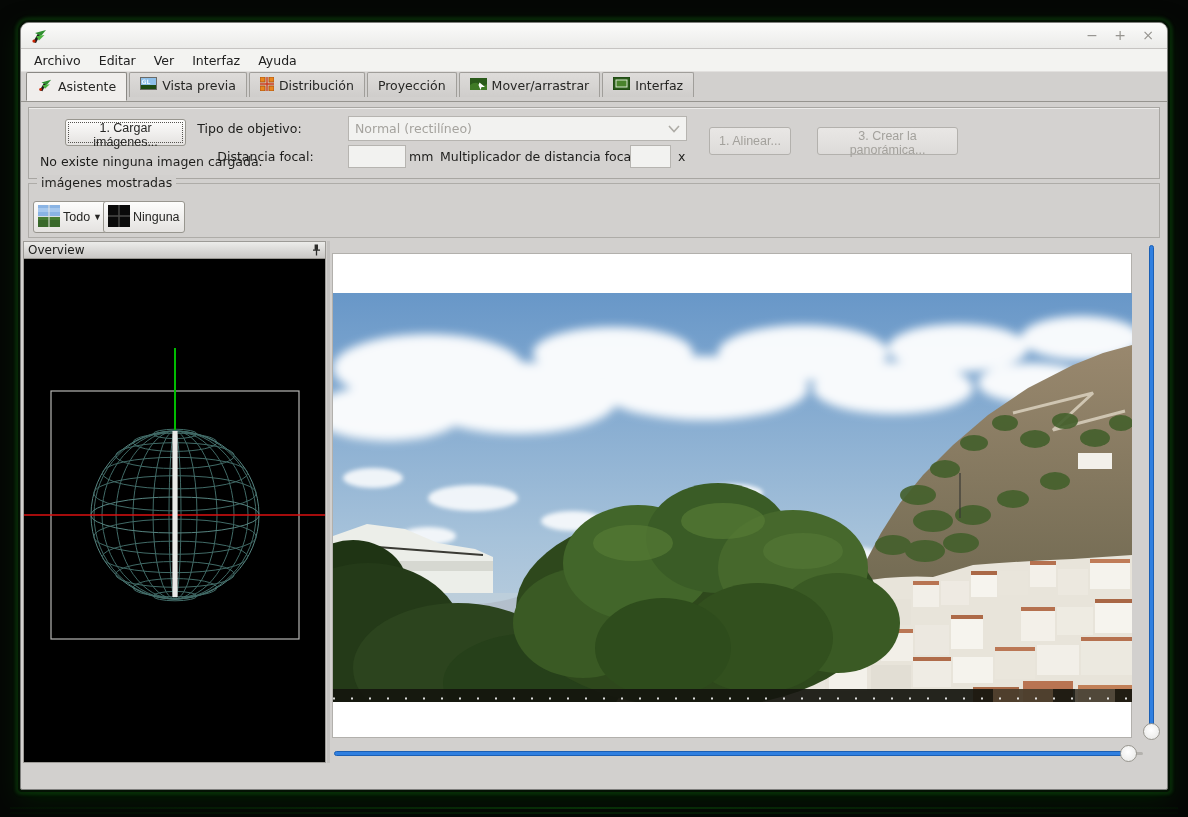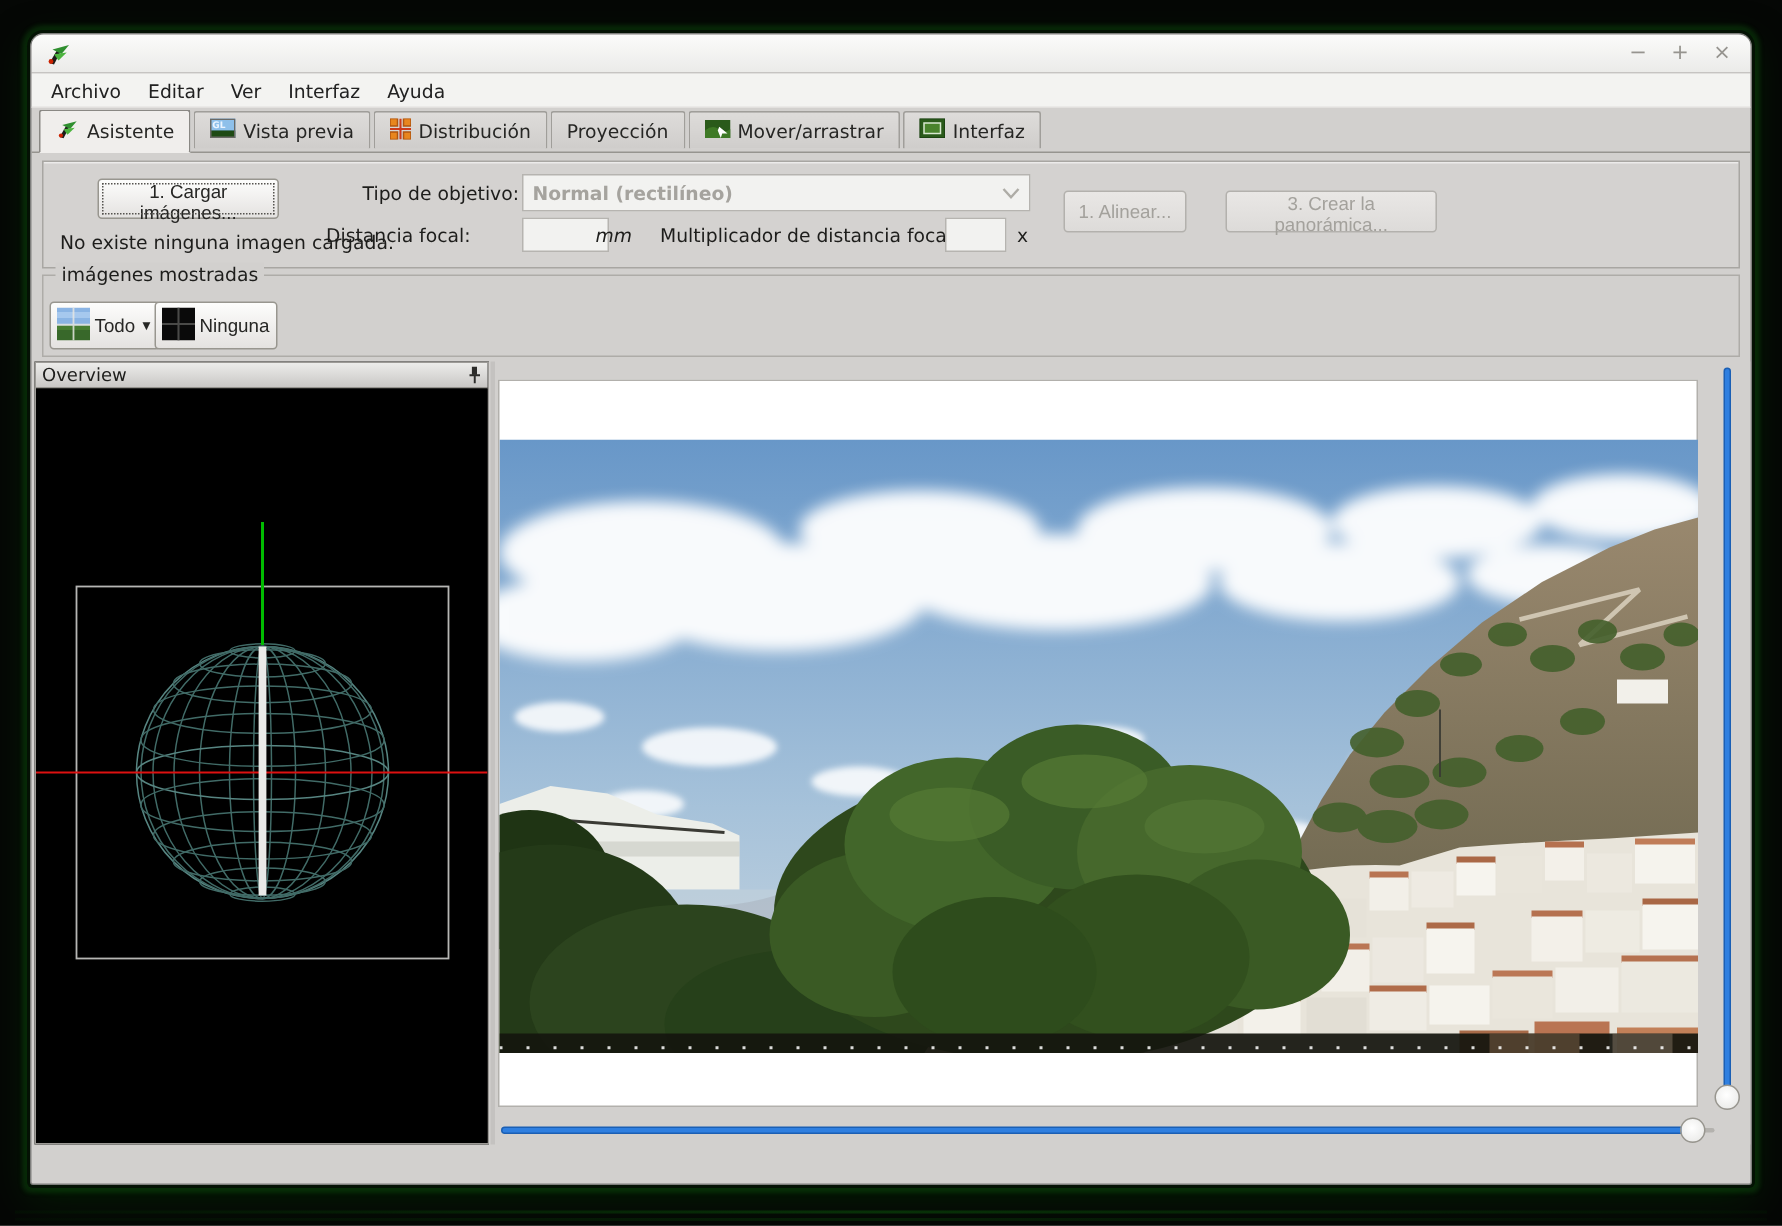--- a/index.html
+++ b/index.html
@@ -14,36 +14,36 @@
   .titlebar .app-icon{position:absolute;left:9px;top:5px;}
   .title-text{position:absolute;left:0;right:0;top:5px;text-align:center;font-size:13px;color:#3d3d3b;}
   .win-controls{position:absolute;right:10px;top:0;height:26px;display:flex;align-items:center;gap:10px;}
   .win-btn{width:18px;height:18px;text-align:center;line-height:17px;font-size:14px;color:#96948f;cursor:default;}
   
   .menubar{position:absolute;left:0;top:26px;right:0;height:23px;background:#f3f3f1;
     display:flex;align-items:center;padding-left:4px;border-bottom:1px solid #e2e0de;}
   .menu-item{padding:2px 9px;font-size:12.5px;color:#212121;}
   
   .tabrow{position:absolute;left:0;top:49px;right:0;height:30px;border-bottom:1px solid #96948f;
-    display:flex;align-items:center;padding-left:5px;}
+    display:flex;align-items:flex-start;padding-left:5px;}
   .tab{display:flex;align-items:center;gap:5px;padding:0 10px;height:25px;margin-right:2px;
     background:linear-gradient(#dedcda,#cfcdcb);border:1px solid #a09e9a;border-bottom:none;
     font-size:12.5px;color:#262624;border-radius:2px 2px 0 0;}
   .tab.active{height:29px;background:#f0eeec;border-color:#8a8884;margin-bottom:-1px;z-index:2;
     border-bottom:1px solid #f0eeec;}
   
   .assist{position:absolute;left:7px;top:84px;width:1132px;height:72px;background:#d4d2d0;
     border:1px solid #a8a6a2;box-shadow:inset 0 1px 0 rgba(255,255,255,.55);}
   .btn{background:linear-gradient(#fdfdfc,#e4e2e0);border:1px solid #98968f;border-radius:3px;
     font-size:12.5px;color:#262624;text-align:center;}
   .btn.focus{outline:1px dotted #55534f;outline-offset:-4px;}
   .btn.disabled{color:#a3a19c;background:linear-gradient(#e9e7e5,#dddbd9);border-color:#b3b1ad;}
   .lbl{position:absolute;font-size:12.5px;color:#1d1d1b;white-space:nowrap;}
   .field{position:absolute;background:#f2f2f0;border:1px solid #b6b4b0;color:#a5a39e;font-size:12.5px;}
-  .combo{display:flex;align-items:center;padding:4px 6px;font-weight:bold;}
+  .combo{display:flex;align-items:center;padding:4px 6px;}
   .combo .val{flex:1;white-space:nowrap;overflow:hidden;}
   
   .group{position:absolute;left:7px;top:160px;width:1132px;height:55px;border:1px solid #aeaca8;}
   .group-label{position:absolute;left:8px;top:-9px;background:#d2d0ce;padding:0 4px;font-size:12.5px;color:#1d1d1b;}
   .imgbtn{position:absolute;top:17px;height:32px;display:flex;align-items:center;gap:3px;padding:0 4px;}
   
   .dock{position:absolute;left:2px;top:218px;width:303px;height:522px;border:1px solid #9c9a96;background:#000;}
   .dock-header{position:absolute;left:0;top:0;right:0;height:17px;
     background:linear-gradient(#ececea,#c9c7c5);border-bottom:1px solid #96948f;
     font-size:12px;color:#1d1d1b;padding:1px 4px;}
@@ -158,33 +158,33 @@
         </svg>
       </span>
       <span>Interfaz</span>
     </div>
   </div>
 
   <div class="assist">
     <button class="btn focus" style="position:absolute;left:36px;top:11px;width:121px;height:27px;">1. Cargar imágenes...</button>
     <span class="lbl" style="left:11px;top:46px;">No existe ninguna imagen cargada.</span>
 
-    <span class="lbl" style="left:164px;top:13px;width:153px;text-align:right;">Tipo de objetivo:</span>
+    <span class="lbl" style="left:144px;top:13px;width:153px;text-align:center;">Tipo de objetivo:</span>
     <div class="field combo" style="left:319px;top:8px;width:339px;height:25px;">
       <span class="val">Normal (rectilíneo)</span>
       <span>
         <svg width="12" height="8" viewBox="0 0 12 8">
             <path d="M1,1 L6,6.5 L11,1" fill="none" stroke="#aeaca6" stroke-width="1.6"></path>
           </svg>
       </span>
     </div>
 
     <span class="lbl" style="left:160px;top:41px;width:153px;text-align:center;">Distancia focal:</span>
     <div class="field" style="left:319px;top:37px;width:58px;height:23px;"></div>
-    <span class="lbl" style="left:368px;top:41px;font-style:italic;">mm</span>
+    <span class="lbl" style="left:380px;top:41px;">mm</span>
 
     <span class="lbl" style="left:411px;top:41px;">Multiplicador de distancia focal:</span>
     <div class="field" style="left:601px;top:37px;width:41px;height:23px;"></div>
     <span class="lbl" style="left:649px;top:41px;">x</span>
 
     <button class="btn disabled" style="position:absolute;left:680px;top:19px;width:82px;height:28px;">1. Alinear...</button>
     <button class="btn disabled" style="position:absolute;left:788px;top:19px;width:141px;height:28px;">3. Crear la panorámica...</button>
   </div>
 
   <div class="group">

